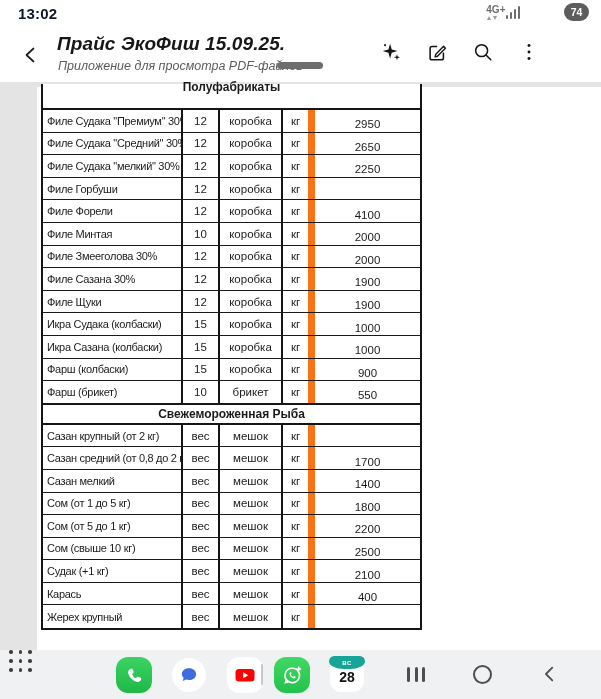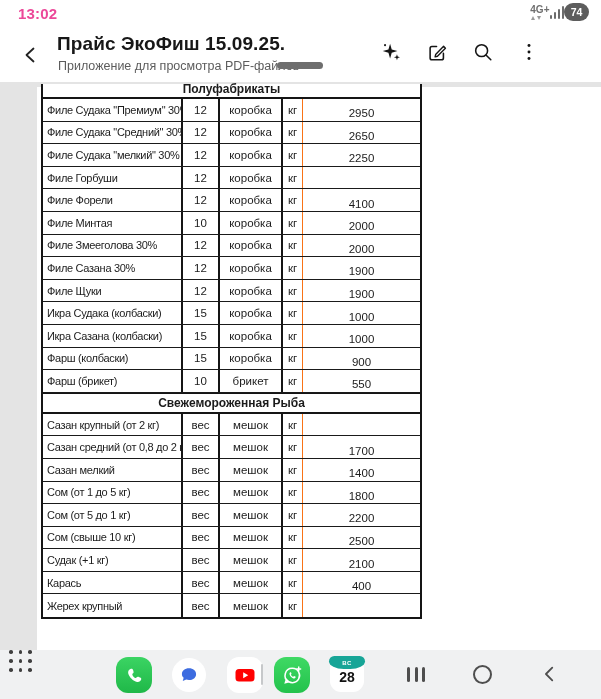--- a/index.html
+++ b/index.html
@@ -2,59 +2,59 @@
 <html><head>
 <meta charset="utf-8">
 <style>
   * { margin:0; padding:0; box-sizing:border-box; }
   html,body { width:601px; height:699px; }
   body { font-family:"Liberation Sans", sans-serif; background:#fff; overflow:hidden; }
   .screen { position:relative; width:601px; height:699px; background:#fff; }
 
   
   .status-bar { position:absolute; left:0; top:0; width:601px; height:26px; background:#fff; }
-  .sb-time { position:absolute; left:18px; top:5px; font-size:15px; font-weight:700; color:#ec4899; letter-spacing:.2px; }
+  .sb-time { position:absolute; left:18px; top:5px; font-size:15px; font-weight:700; color:#0f172a; letter-spacing:.2px; }
   .sb-right { position:absolute; right:12px; top:3px; display:flex; align-items:center; }
   .sb-net { display:flex; flex-direction:column; align-items:flex-start; line-height:1; }
   .sb-net-label { font-size:10px; font-weight:700; color:#6f6f6f; }
   .sb-arrows { display:flex; gap:2px; margin-top:1px; margin-left:1px; }
   .sb-arrow-up { width:0; height:0; border-left:2.5px solid transparent; border-right:2.5px solid transparent; border-bottom:4px solid #9a9a9a; }
   .sb-arrow-dn { width:0; height:0; border-left:2.5px solid transparent; border-right:2.5px solid transparent; border-top:4px solid #9a9a9a; }
   .sb-bars { display:flex; align-items:flex-end; gap:1.5px; height:13px; }
   .sb-bars i { display:block; width:2.5px; background:#6c6c6c; border-radius:1px; }
   .battery-pill { min-width:25px; height:18px; border-radius:10px; background:#5d5d5d; color:#fff;
-                  font-size:10.5px; font-weight:700; display:flex; align-items:center; justify-content:center; padding:0 5px; }
+                  font-size:10.5px; font-weight:700; display:flex; align-items:center; justify-content:center; padding:0 5px;margin-left:44px; }
 
   
-  .app-header { position:absolute; left:0; top:26px; width:557px; height:56px; background:#fff; }
+  .app-header { position:absolute; left:0; top:26px; width:557px; height:56px; background:#fff;font-style:italic; }
   .back-btn { position:absolute; left:18px; top:16px; width:26px; height:26px; display:flex; align-items:center; justify-content:center; }
   .hdr-title { position:absolute; left:57px; top:7px; font-size:19px; font-weight:700; color:#171717; letter-spacing:.1px; }
   .hdr-subtitle { position:absolute; left:58px; top:33px; font-size:12.5px; color:#5c5c5c; }
   .hdr-icons { position:absolute; right:16px; top:14px; display:flex; align-items:center; gap:22px; }
   .hdr-icon { width:24px; height:24px; display:flex; align-items:center; justify-content:center; }
   .dark-bar { position:absolute; left:277px; top:36px; width:46px; height:7px; background:#6e6e6e; border-radius:4px; }
 
   
   .content { position:absolute; left:0; top:82px; width:601px; height:568px; background:#e4e4e4; }
   .pdf-page { position:absolute; left:37px; top:5px; width:564px; height:563px; background:#fff; }
 
   .price-table { position:absolute; left:41px; top:2px; width:381px; background:#fff;
                  border-left:2px solid #151515; border-right:2px solid #151515; border-bottom:2px solid #151515;
                  color:#1b1b1b; }
   .sec-header { height:21px; border-top:1px solid #151515; border-bottom:2px solid #151515;
                 display:flex; align-items:center; justify-content:center;
                 font-size:12px; font-weight:700; }
-  .sec-header.first { height:15px; border-top:none; align-items:flex-end; padding-bottom:1px; }
+  .sec-header.first { height:26px; border-top:none; align-items:flex-end; padding-bottom:14px; }
   .trow { display:flex; height:22.6px; border-bottom:1px solid #1a1a1a; }
   .trow:last-child { border-bottom:none; }
   .cell { display:flex; align-items:center; justify-content:center; font-size:11.5px; overflow:hidden; white-space:nowrap; }
   .c1 { width:140px; justify-content:flex-start; padding-left:4px; border-right:2px solid #151515; font-size:11px; letter-spacing:-0.3px; }
   .c2 { width:37px;  border-right:2px solid #151515; }
   .c3 { width:63px;  border-right:2px solid #151515; }
-  .c4 { width:20px;  border-right:1px solid #f97316; }
+  .c4 { width:32px;  border-right:7px solid #f97316; }
   .c5 { flex:1;margin-top:7px; }
 
   
   .taskbar { position:absolute; left:0; top:650px; width:601px; height:49px; background:#f0f1f2;padding-left:9px; }
   .tb-item { position:absolute; top:7px; }
   .drawer { left:78px; top:13px; width:25px; height:23px; display:grid; grid-template-columns:repeat(3,1fr); gap:4px; }
   .drawer i { width:3.5px; height:3.5px; border-radius:50%; background:#3f3f3f; }
   .app-icon { width:36px; height:36px; border-radius:12px; display:flex; align-items:center; justify-content:center; }
   .phone-app { left:116px; background:linear-gradient(180deg,#3bd463,#1fb848); }
   .msg-app { left:172px; top:8px; width:34px; height:34px; border-radius:50%; background:#fff; display:flex; align-items:center; justify-content:center; }

